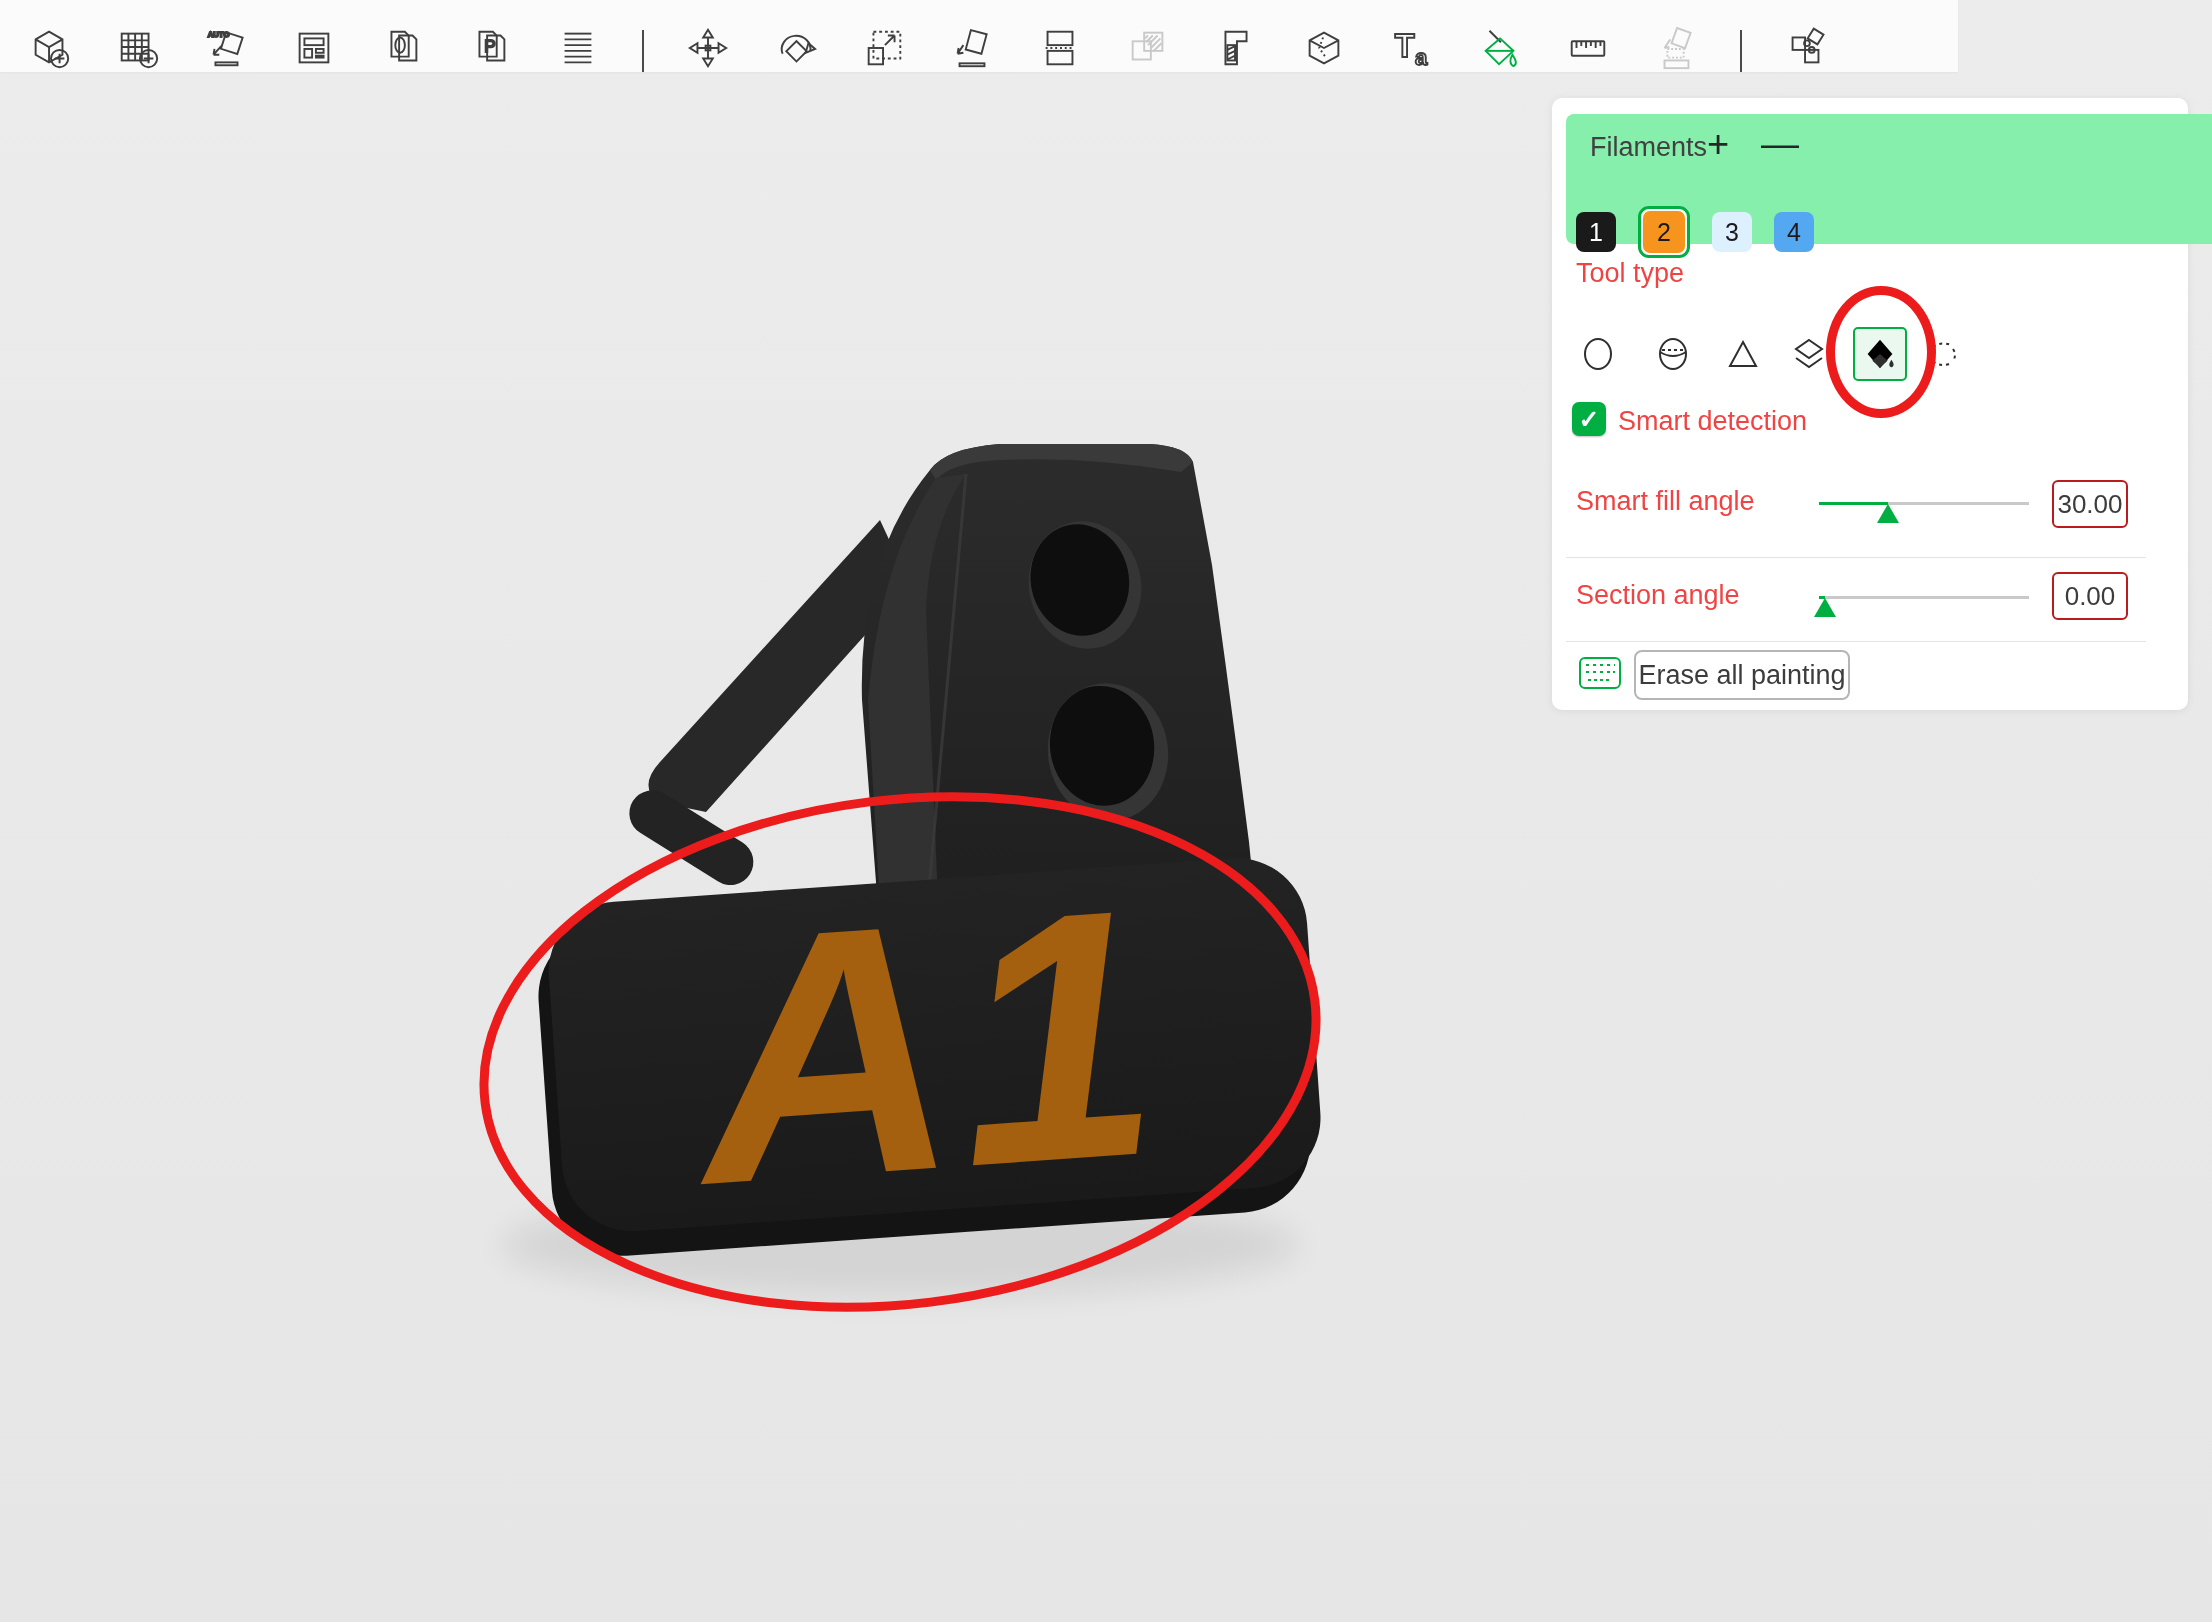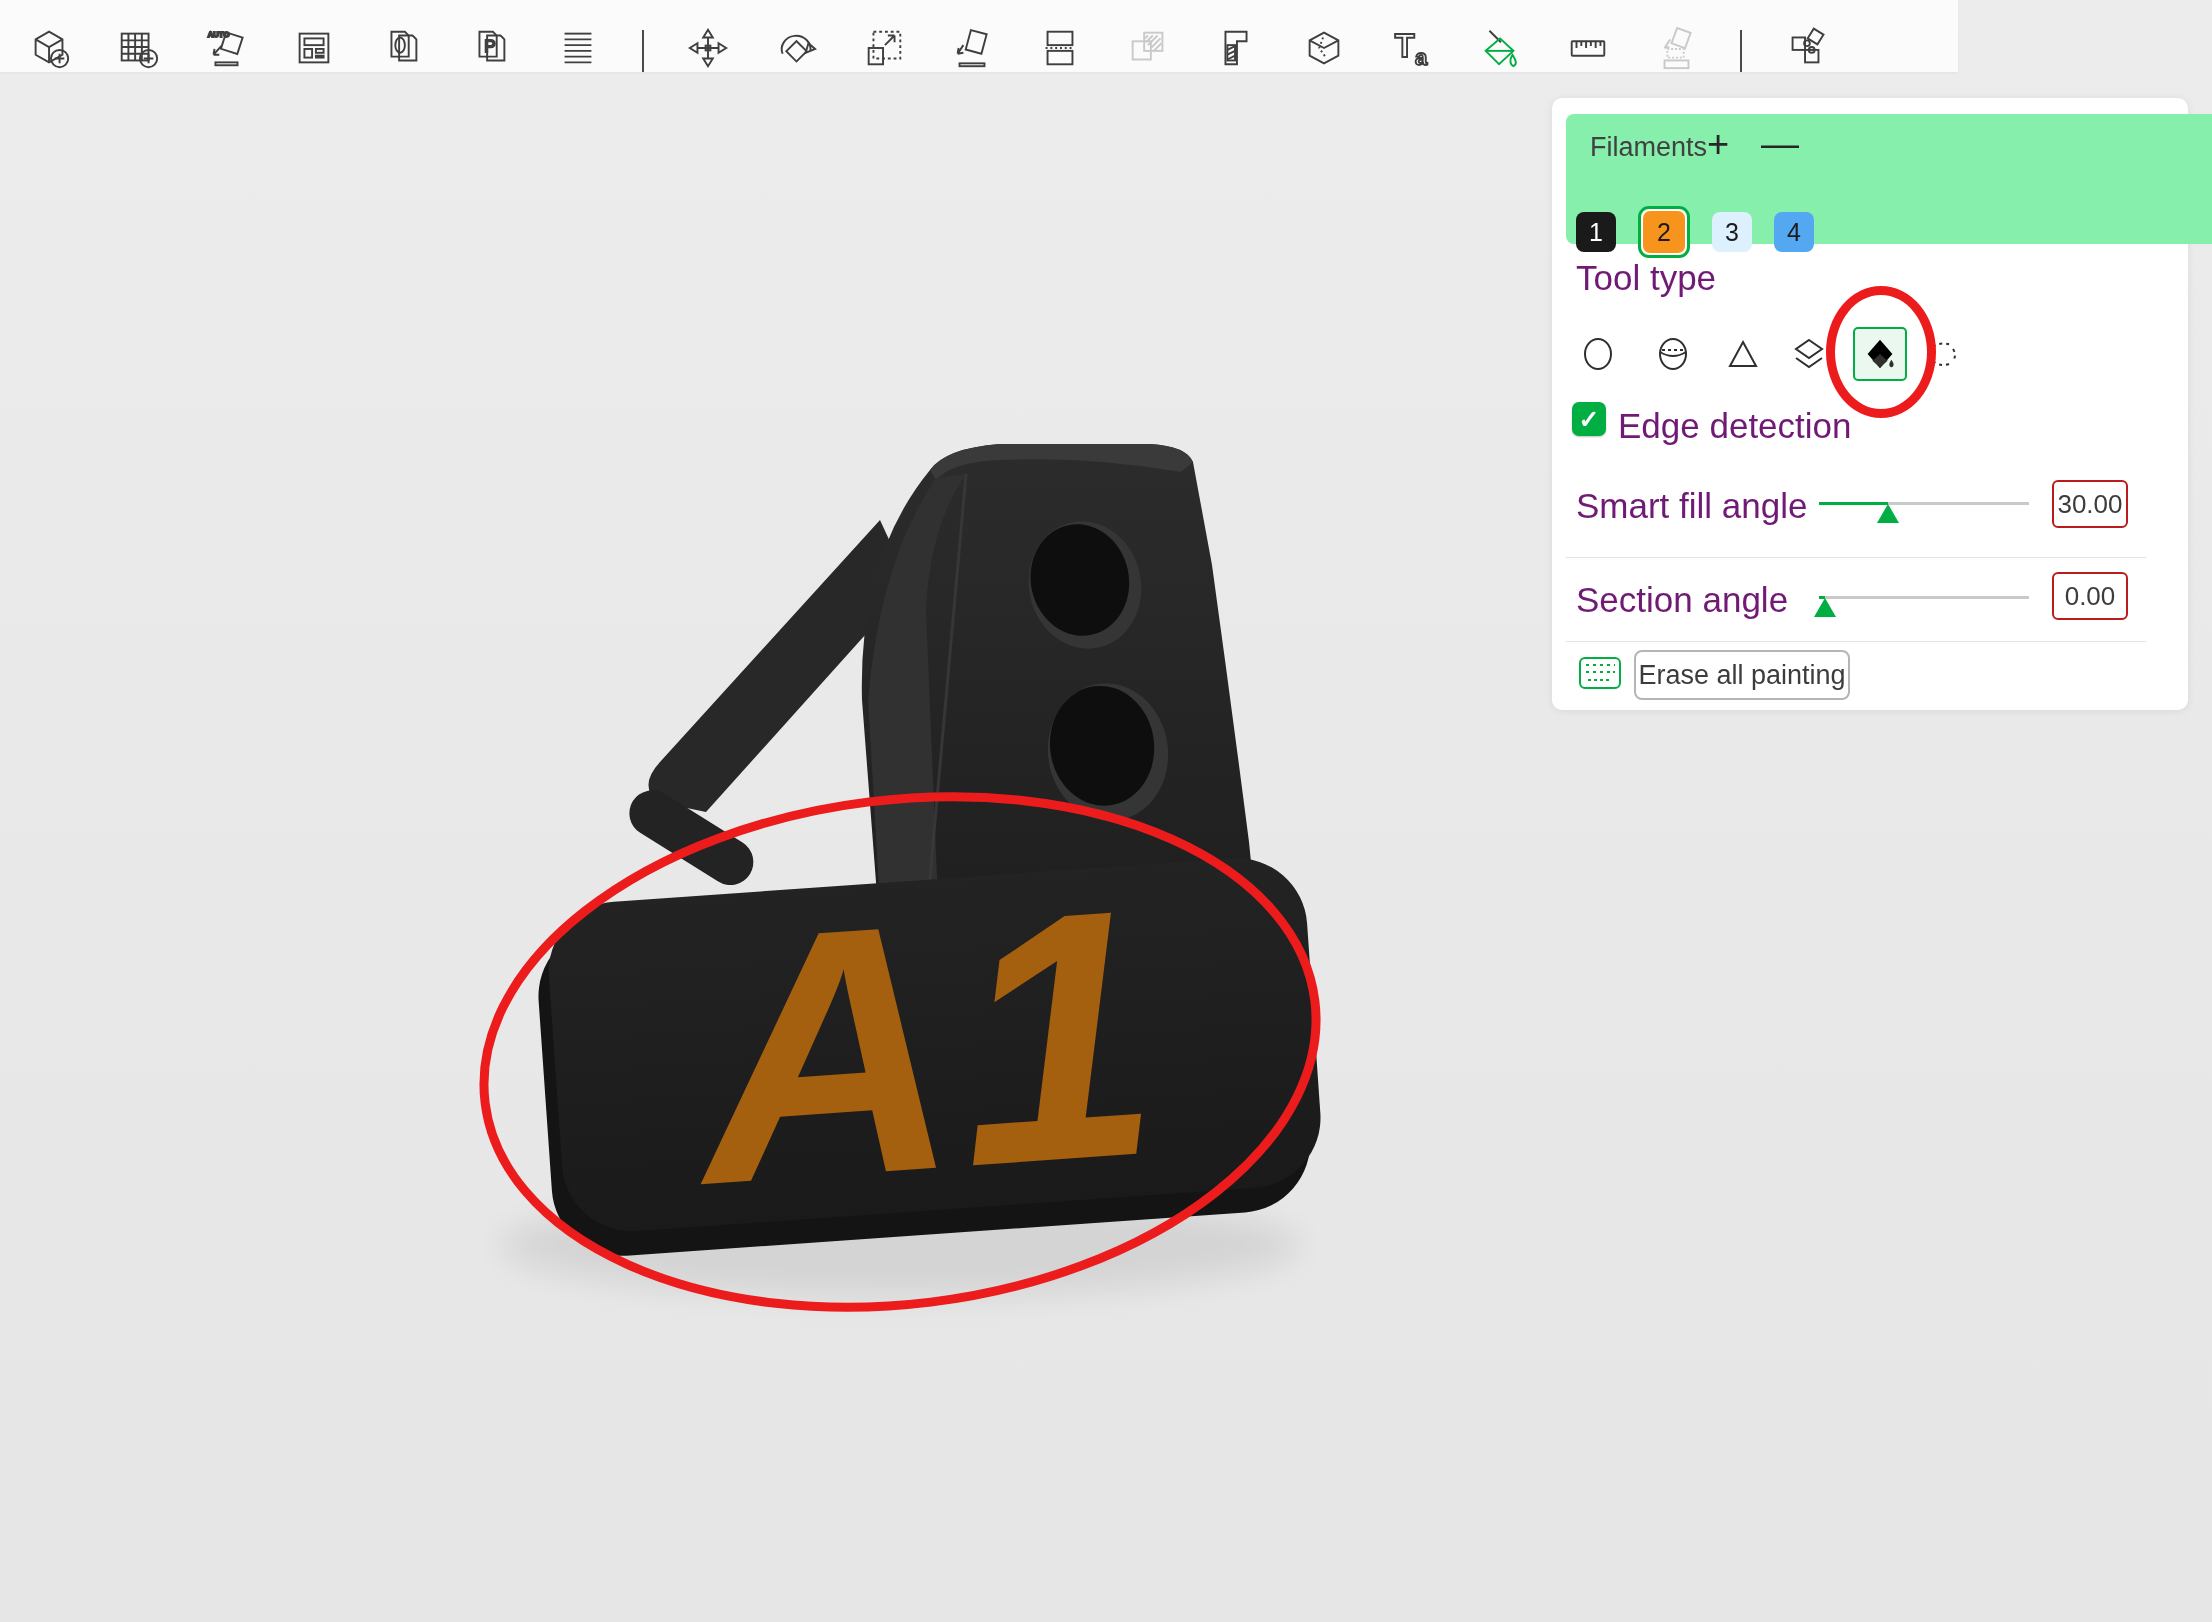--- a/index.html
+++ b/index.html
@@ -40,21 +40,21 @@
   .fil-plus { left:130px; }
   .fil-minus { left:192px; }
   .chips { position:absolute; left:10px; top:92px; height:52px; display:flex; align-items:center; }
   .chip { width:40px; height:40px; border-radius:8px; display:flex; align-items:center;
           justify-content:center; font-size:25px; font-weight:500; }
   .chip-ring { width:52px; height:52px; border:3px solid #00AE42; border-radius:11px;
                background:#ffffff; display:flex; align-items:center; justify-content:center; }
   .chip-ring .chip { width:42px; height:42px; border-radius:7px; }
   .chips > * { margin-right:22px; }
 
-  .section-label { position:absolute; font-size:35px; color:#701a75; }
+  .section-label { position:absolute; font-size:27px; color:#ef4444; }
 
   .tool-row { position:absolute; left:0; top:228px; width:100%; height:56px; }
   .tool-ic { position:absolute; width:42px; height:42px; top:7px; }
   .tool-ic svg { width:42px; height:42px; }
   .tool-ic svg * { stroke:#2f2f2f; stroke-width:2; fill:none; }
   .tool-selected-box { position:absolute; left:301px; top:1px; width:54px; height:54px;
      background:#eaf8ef; border:2px solid #00AE42; border-radius:5px;
      display:flex; align-items:center; justify-content:center; }
   .tool-selected-box svg { width:40px; height:40px; }
   .annot-circle-tool { position:absolute; left:274px; top:-40px; width:110px; height:132px;
@@ -360,21 +360,21 @@
         </svg>
       </div>
     <div class="tool-ic" style="left:371px;">
       <svg viewBox="0 0 42 42">
         <path d="M10 14 Q18 8 28 12 M30 16 Q34 22 30 28 M26 31 Q18 34 11 29 M8 25 Q6 19 9 16" stroke-dasharray="3 4" stroke-width="3"></path>
         </svg></div>
     <div class="annot-circle-tool" style="border-color: rgb(237, 28, 28);"></div>
   </div>
 
   <div class="checkbox" style="background: rgb(0, 174, 66);">✓</div>
-  <div class="section-label" style="left:66px; top:308px;">Edge detection</div>
+  <div class="section-label" style="left:66px; top:308px;">Smart detection</div>
 
   <div class="section-label" style="left:24px; top:388px;">Smart fill angle</div>
   <div class="slider" style="left:267px; top:404px;">
     <div class="fill" style="width: 33%;">
       <div class="thumb"></div>
     </div>
   </div>
   <div class="valbox" style="left:500px; top:382px;">
     <input type="text" value="30.00" style="">
   </div>

